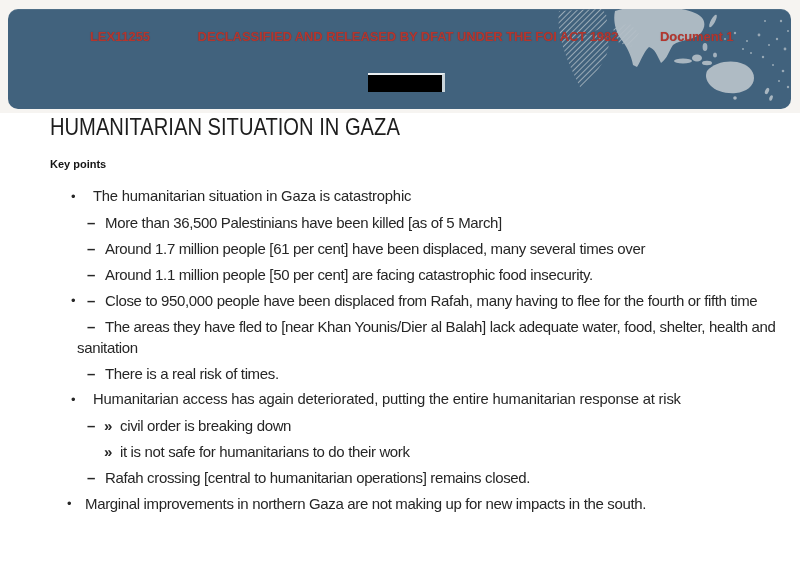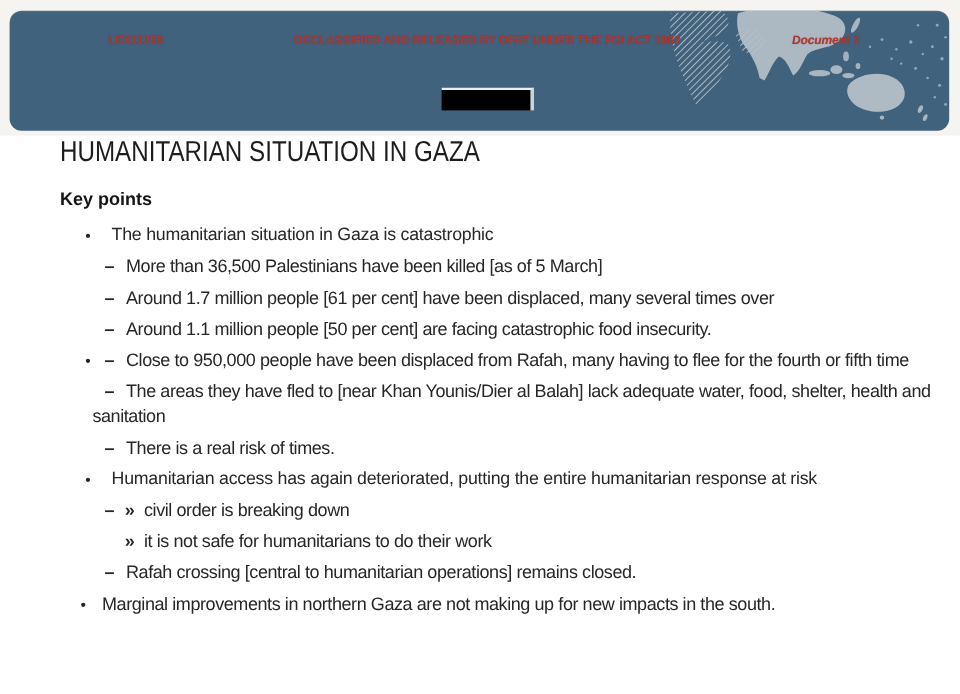--- a/index.html
+++ b/index.html
@@ -19,43 +19,43 @@
     background:#41627d;
     border-radius:10px;
     overflow:hidden;
     box-shadow:inset 0 1px 0 rgba(255,255,255,.08);
   }
   .banner .map-svg{
     position:absolute;right:0;top:0;height:100px;width:236px;
   }
   .banner-text{
     position:absolute;top:20px;
-    color:#b4362e;font-weight:bold;font-size:10px;letter-spacing:-0.1px;
+    color:#b4362e;font-weight:bold;font-size:13px;letter-spacing:-0.1px;
     white-space:nowrap;
     text-shadow:0 0 1px rgba(60,0,0,.35);
   }
   .lex{left:82px;}
   .notice{left:50%;transform:translateX(-48%);}
-  .doclabel{left:652px;font-style:italic;}
+  .doclabel{left:652px;}
   .redaction{
     position:absolute;left:360px;top:64px;width:74px;height:17px;
     background:#000;
     border-top:2px solid #e9eef1;
     border-right:3px solid #c9d4da;
   }
   
   .doc-title{
     position:absolute;left:50px;top:113px;margin:0;
     font-size:24px;font-weight:400;color:#1d1d1d;
     letter-spacing:0px;white-space:nowrap;
     transform:scaleX(.84);transform-origin:left top;
   }
   .section-heading{
     position:absolute;left:50px;top:158px;margin:0;
-    font-size:15px;font-weight:bold;color:#141414;
+    font-size:11px;font-weight:bold;color:#141414;
   }
   .bullet-list{
     position:absolute;left:0;top:186px;width:788px;
   }
   .bullet{
     position:relative;margin:0 0 5px 0;line-height:21px;color:#262626;
   }
   .bullet .marker{position:absolute;top:0;color:#262626;}
   .lvl1{padding-left:93px;font-size:14.8px;letter-spacing:-0.2px;}
   .lvl1 .marker{left:71px;font-size:13px;}

